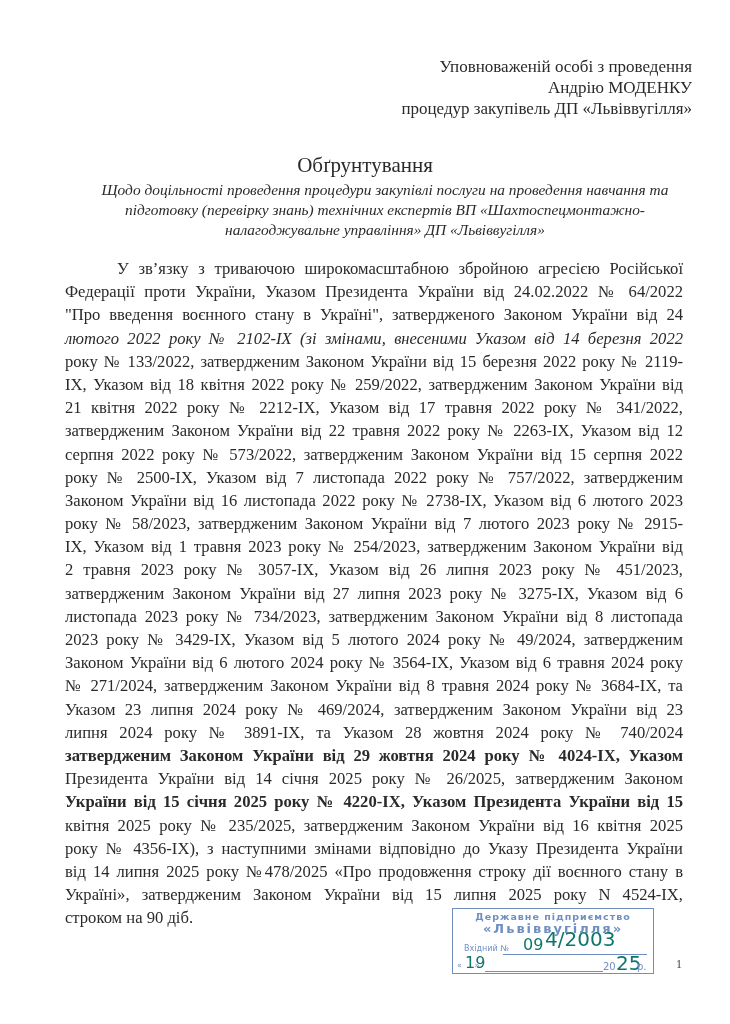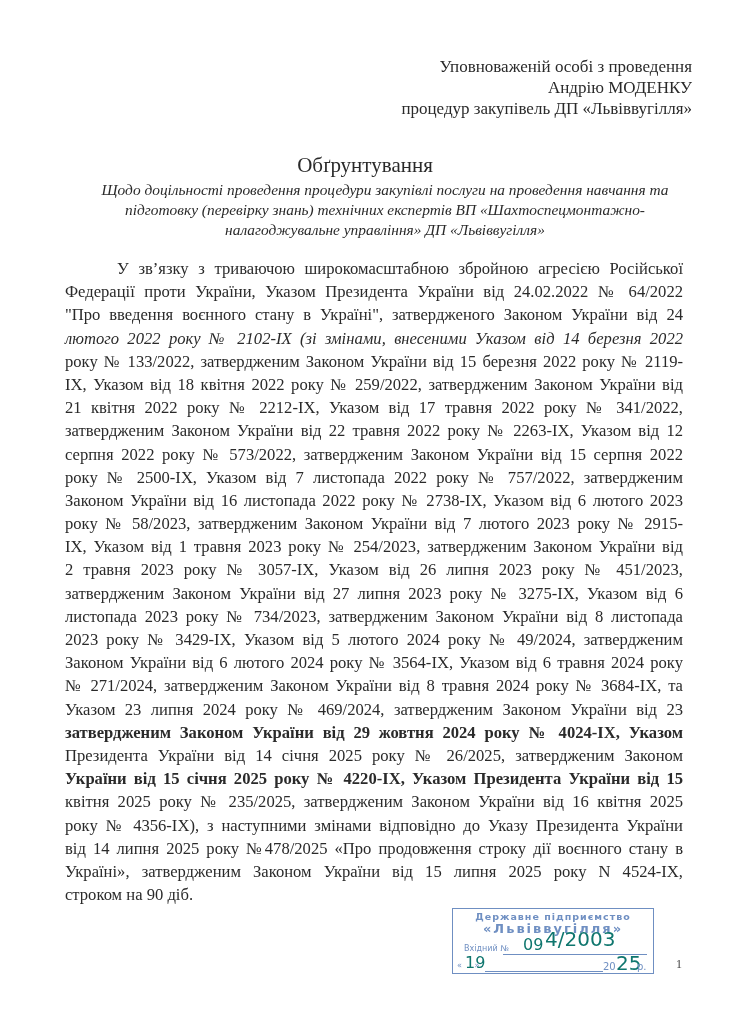--- a/index.html
+++ b/index.html
@@ -51,20 +51,21 @@
     <div class="line" style="white-space: normal;">Законом України від 16 листопада 2022 року № 2738-IX, Указом від 6 лютого 2023</div>
     <div class="line" style="white-space: normal;">року № 58/2023, затвердженим Законом України від 7 лютого 2023 року № 2915-</div>
     <div class="line" style="white-space: normal;">IX, Указом від 1 травня 2023 року № 254/2023, затвердженим Законом України від</div>
     <div class="line" style="white-space: normal;">2 травня 2023 року № 3057-IX, Указом від 26 липня 2023 року № 451/2023,</div>
     <div class="line" style="white-space: normal;">затвердженим Законом України від 27 липня 2023 року № 3275-IX, Указом від 6</div>
     <div class="line" style="white-space: normal;">листопада 2023 року № 734/2023, затвердженим Законом України від 8 листопада</div>
     <div class="line" style="white-space: normal;">2023 року № 3429-IX, Указом від 5 лютого 2024 року № 49/2024, затвердженим</div>
     <div class="line" style="white-space: normal;">Законом України від 6 лютого 2024 року № 3564-IX, Указом від 6 травня 2024 року</div>
     <div class="line" style="white-space: normal;">№ 271/2024, затвердженим Законом України від 8 травня 2024 року № 3684-IX, та</div>
     <div class="line" style="white-space: normal;">Указом 23 липня 2024 року № 469/2024, затвердженим Законом України від 23</div>
+    <div class="line" style="white-space: normal;">липня 2024 року № 3891-IX, та Указом 28 жовтня 2024 року № 740/2024</div>
     <div class="line" style="white-space: normal; font-weight: bold;">затвердженим Законом України від 29 жовтня 2024 року № 4024-IX, Указом</div>
     <div class="line" style="white-space: normal;">Президента України від 14 січня 2025 року № 26/2025, затвердженим Законом</div>
     <div class="line" style="white-space: normal; font-weight: bold;">України від 15 січня 2025 року № 4220-IX, Указом Президента України від 15</div>
     <div class="line" style="white-space: normal;">квітня 2025 року № 235/2025, затвердженим Законом України від 16 квітня 2025</div>
     <div class="line" style="white-space: normal;">року № 4356-IX), з наступними змінами відповідно до Указу Президента України</div>
     <div class="line" style="white-space: normal;">від 14 липня 2025 року №478/2025 «Про продовження строку дії воєнного стану в</div>
     <div class="line" style="white-space: normal;">Україні», затвердженим Законом України від 15 липня 2025 року N 4524-IX,</div>
     <div class="line last" style="white-space: normal;">строком на 90 діб.</div>
   </div>
 

